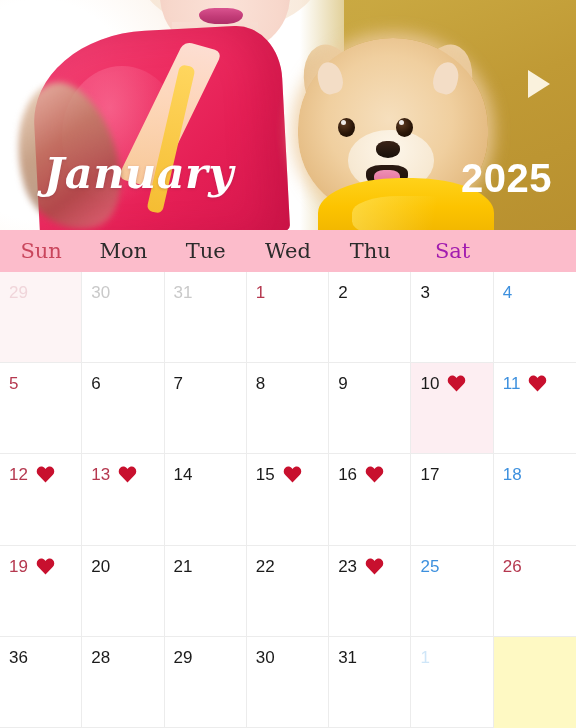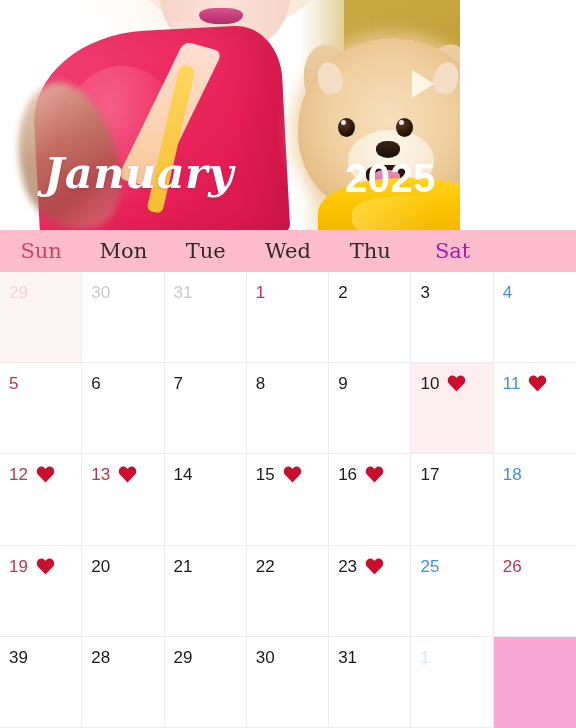--- a/index.html
+++ b/index.html
@@ -14,21 +14,21 @@
     width:576px; height:728px;
     position:relative;
     display:flex;
     flex-direction:column;
     background:#ffffff;
   }
 
   
   .hero {
     position:relative;
-    width:460px;
+    width:576px;
     height:230px;
     overflow:hidden;
     background:#ffffff;
     flex:0 0 230px;
   }
 
   
   .hero-gold {
     position:absolute;
     left:344px; top:0;
@@ -265,21 +265,21 @@
   }
   .weekday.sun { color:#c9455c; }
   .weekday.sat { color:#a21caf; }
 
   
   .grid {
     flex:1 1 auto;
     display:grid;
     grid-template-columns:repeat(7,1fr);
     grid-auto-rows:1fr;
-    background:#f9a8d4;
+    background:#fef9c3;
   }
   .cell {
     position:relative;
     border-right:1px solid #ececec;
     border-bottom:1px solid #ececec;
     padding:12px 0 0 9px;
     display:flex;
     align-items:flex-start;
     gap:7px;
     background:#ffffff;
@@ -479,21 +479,21 @@
           </svg>
         </span>
       </div>
       <div class="cell">
         <span class="daynum sat">25</span>
       </div>
       <div class="cell">
         <span class="daynum sun">26</span>
       </div>
       <div class="cell">
-        <span class="daynum">39</span>
+        <span class="daynum">36</span>
       </div>
       <div class="cell">
         <span class="daynum">28</span>
       </div>
       <div class="cell">
         <span class="daynum">29</span>
       </div>
       <div class="cell">
         <span class="daynum">30</span>
       </div>

